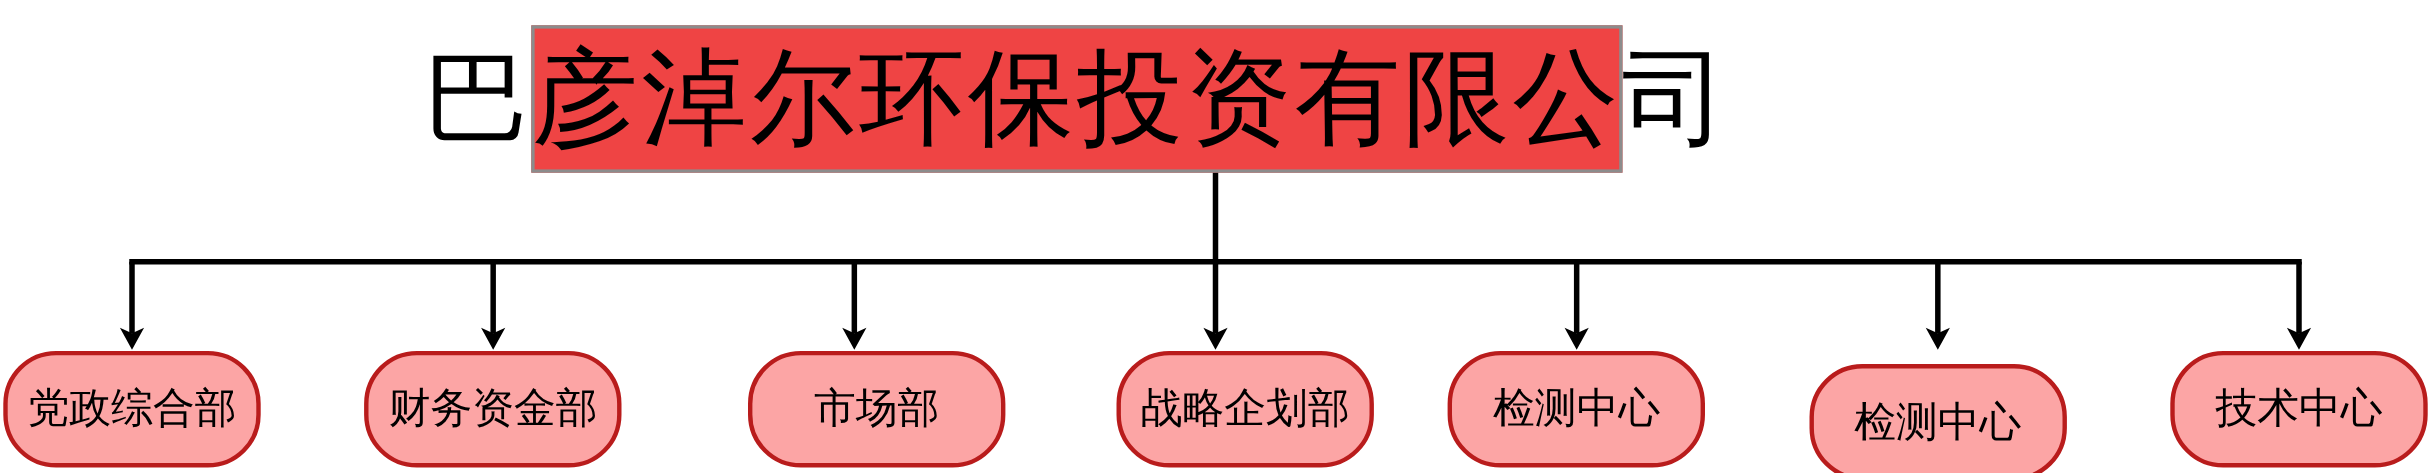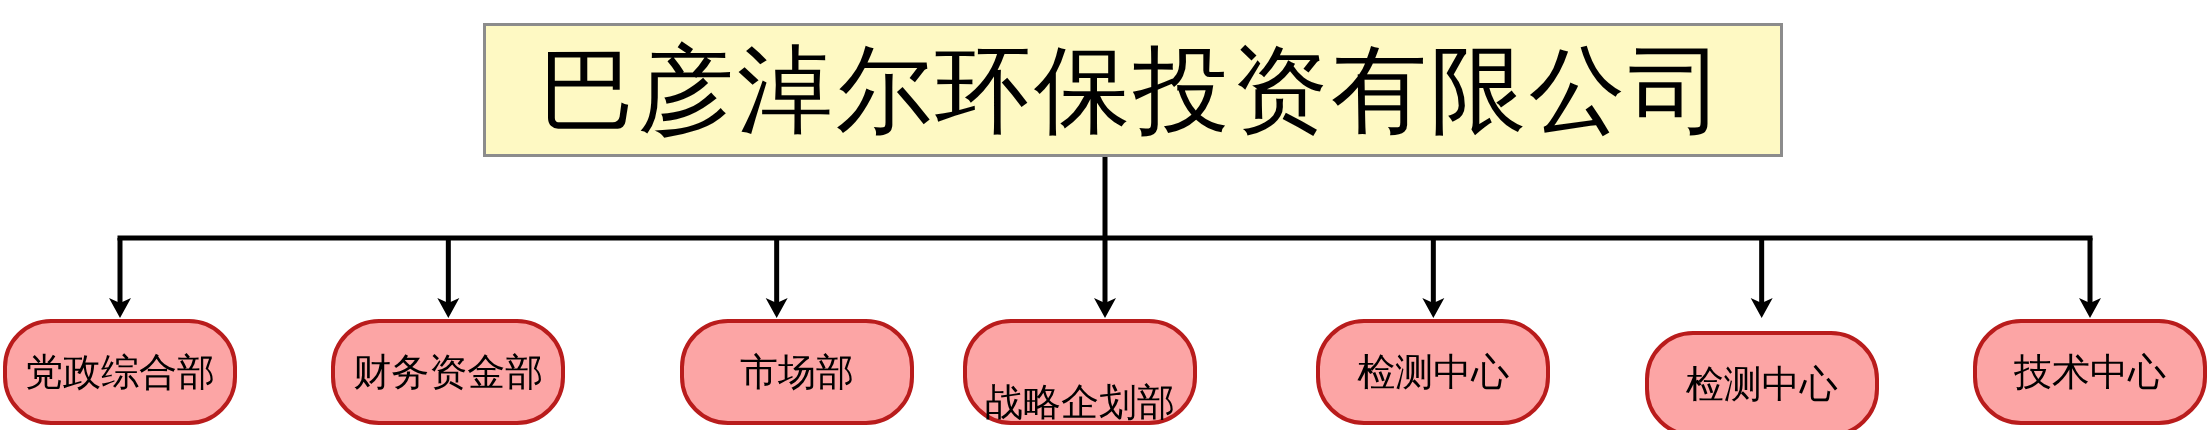--- a/index.html
+++ b/index.html
@@ -19,25 +19,25 @@
     position: absolute;
     left: 0;
     top: 0;
     width: 2210px;
     height: 430px;
   }
   .root-box {
     position: absolute;
     left: 483px;
     top: 23px;
-    width: 1300px;
+    width: 992px;
     height: 134px;
     box-sizing: border-box;
     border: 3px solid #8c8c8c;
-    background: #fef9c3;
+    background: #ef4444;
     display: flex;
     align-items: center;
     justify-content: center;
   }
   .root-label {
     font-size: 96px;
     letter-spacing: 3px;
     color: #000000;
     white-space: nowrap;
     line-height: 1;
@@ -93,21 +93,21 @@
   <div id="departments">
       <div class="dept-box" style="left: 3px;">
         <span class="dept-label">党政综合部</span>
       </div>
       <div class="dept-box" style="left: 331.333px;">
         <span class="dept-label">财务资金部</span>
       </div>
       <div class="dept-box" style="left: 680px;">
         <span class="dept-label">市场部</span>
       </div>
-      <div class="dept-box" style="left: 963px; align-items: flex-end;">
+      <div class="dept-box" style="left: 1015px;">
         <span class="dept-label">战略企划部</span>
       </div>
       <div class="dept-box" style="left: 1316.33px;">
         <span class="dept-label">检测中心</span>
       </div>
       <div class="dept-box" style="left: 1644.67px; margin-top: 12px;">
         <span class="dept-label">检测中心</span>
       </div>
       <div class="dept-box" style="left: 1973px;">
         <span class="dept-label">技术中心</span>

